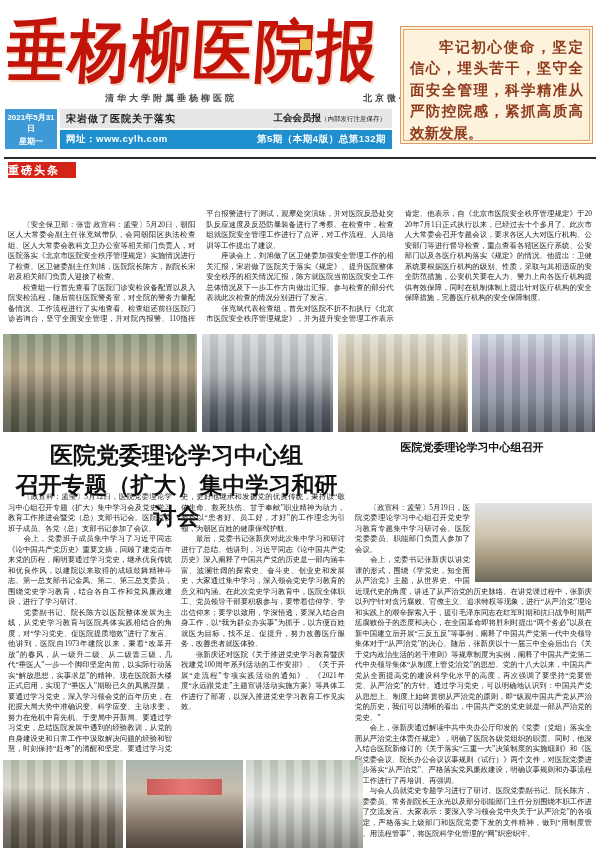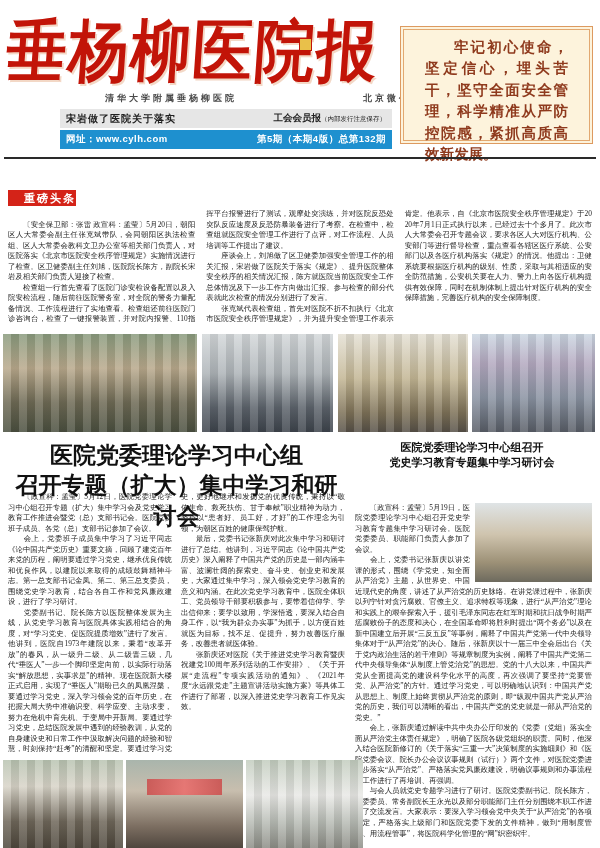--- a/index.html
+++ b/index.html
@@ -36,30 +36,30 @@
     display:flex; justify-content:space-between; align-items:center; padding:0 6px; }
   #info-row-1{ top:109px; background:#e6e6e6; color:#222; }
   #info-row-1 .l{ font-size:10px; font-weight:bold; letter-spacing:1px; }
   #info-row-1 .r{ font-size:9.5px; font-weight:bold; }
   #info-row-1 .r small{ font-size:6.5px; font-weight:normal; }
   #info-row-2{ top:130px; background:#1e90cf; color:#ffffff; font-family:"Liberation Sans",sans-serif; }
   #info-row-2 span{ font-size:9.5px; font-weight:bold; letter-spacing:.5px; }
   #slogan-box{
     position:absolute; left:400px; top:26px; width:193px; height:118px;
     background:#fdf3dc; border:1px solid #dd9a60; box-shadow:inset 0 0 0 2px #fdf3dc, inset 0 0 0 3px #e2a870;
-    padding:10px 24px; color:#8f3a1d; font-weight:bold; font-size:14.5px;
+    padding:10px 9px; color:#8f3a1d; font-weight:bold; font-size:14.5px;
     line-height:1.48; text-align:justify;
   }
   #slogan-box p{ text-indent:2em; }
   #head-rule{ position:absolute; left:4px; top:157px; width:592px; height:2px; background:#2a2a2a; }
   
   #lead-tag{
     position:absolute; left:8px; top:162px; width:68px; height:16px;
     background:#d42318; color:#fff; font-family:"Liberation Sans",sans-serif;
-    font-size:11px; font-weight:bold; text-align:right; line-height:16px; letter-spacing:2px;margin-top:28px;
+    font-size:11px; font-weight:bold; text-align:left; line-height:16px; letter-spacing:2px;
   }
   #lead-headline{
     position:absolute; left:8px; top:178px; width:584px; text-align:center;
     font-family:"Liberation Sans",sans-serif; font-size:27px; font-weight:900;
     color:#d42318; letter-spacing:1px; white-space:nowrap;
   }
   .body-text{
     font-size:7.4px; line-height:1.42; text-align:justify; color:#222;
     white-space:pre-line; word-break:break-all; overflow:hidden;
   }
@@ -113,20 +113,24 @@
 <div id="page">
 
   <div id="masthead-title">垂杨柳医院报</div>
   <div id="masthead-seal"></div>
 
   <div id="affiliations">
     <span>清华大学附属垂杨柳医院</span>
     <span>北京微创医院</span>
   </div>
 
+  <div id="datebox">
+    <span>2021年5月31日</span>
+    <span>星期一</span>
+  </div>
 
   <div id="info-row-1" class="info-row">
     <span class="l">宋岩做了医院关于落实</span>
     <span class="r">
       <span>工会会员报</span><small>（内部发行注意保存）</small>
     </span>
   </div>
 
   <div id="info-row-2" class="info-row">
     <span>网址：www.cylh.com</span>
@@ -136,21 +140,21 @@
   <div id="slogan-box">
     <p>牢记初心使命，坚定信心，埋头苦干，坚守全面安全管理，科学精准从严防控院感，紧抓高质高效新发展。</p>
   </div>
 
   <div id="head-rule"></div>
 
   <div id="lead-tag">重磅头条</div>
 
   <div id="lead-body" class="body-text">
     <span>　　〔安全保卫部：张雷 政宣科：孟莹〕5月20日，朝阳区人大常委会副主任张克斌带队，会同朝阳区执法检查组、区人大常委会教科文卫办公室等相关部门负责人，对医院落实《北京市医院安全秩序管理规定》实施情况进行了检查。区卫健委副主任刘旭，医院院长陈方，副院长宋岩及相关部门负责人迎接了检查。
-　　检查组一行首先查看了医院门诊安检设备配置以及入院安检流程，随后前往医院警务室，对全院的警务力量配备情况、工作流程进行了实地查看。检查组还前往医院门诊咨询台，检查了一键报警装置，并对院内报警、110指挥平台报警进行了测</span><span>试，观摩处突演练，并对医院反恐处突队反应速度及反恐防暴装备进行了考察。在检查中，检查组就医院安全管理工作进行了点评，对工作流程、人员培训等工作提出了建议。
+　　检查组一行首先查看了医院门诊安检设备配置以及入院安检流程，随后前往医院警务室，对全院的警务力量配备情况、工作流程进行了实地查看。检查组还前往医院门诊咨询台，坚守全面安全管理，并对院内报警、110指挥平台报警进行了测</span><span>试，观摩处突演练，并对医院反恐处突队反应速度及反恐防暴装备进行了考察。在检查中，检查组就医院安全管理工作进行了点评，对工作流程、人员培训等工作提出了建议。
 　　座谈会上，刘旭做了区卫健委加强安全管理工作的相关汇报，宋岩做了医院关于落实《规定》、提升医院整体安全秩序的相关情况汇报，陈方就医院当前医院安全工作总体情况及下一步工作方向做出汇报。参与检查的部分代表就此次检查的情况分别进行了发言。
 　　张克斌代表检查组，首先对医院不折不扣执行《北京市医</span><span>院安全秩序管理规定》，并为提升安全管理工作表示肯定。他表示，自《北京市医院安全秩序管理规定》于2020年7月1日正式执行以来，已经过去十个多月了。此次市人大常委会召开专题会议，要求各区人大对医疗机构、公安部门等进行督导检查，重点查看各辖区医疗系统、公安部门以及各医疗机构落实《规定》的情况。他提出：卫健系统要根据医疗机构的级别、性质，采取与其相适应的安全防范措施，公安机关要在人力、警力上向各医疗机构提供有效保障，同时在机制体制上提出针对医疗机构的安全保障措施，完善医疗机构的安全保障制度。</span>
   </div>
 
   <div id="photo-1" class="photo">
       <div class="glass"></div>
     </div>
   <div id="photo-2" class="photo">
       <div class="glass"></div>
     </div>
@@ -166,21 +170,20 @@
     <div>召开专题（扩大）集中学习和研讨会</div>
   </div>
   <div id="article-left-body" class="body-text">　　〔政宣科：孟莹〕5月12日，医院党委理论学习中心组召开专题（扩大）集中学习会及党史学习教育工作推进会暨党（总）支部书记会。医院党委班子成员、各党（总）支部书记参加了会议。
 　　会上，党委班子成员集中学习了习近平同志《论中国共产党历史》重要文摘，回顾了建党百年来党的历程，阐明要通过学习党史，继承优良传统和优良作风，以建院以来取得的成绩鼓舞精神斗志。第一总支部书记金凤、第二、第三总支委员，围绕党史学习教育，结合各自工作和党风廉政建设，进行了学习研讨。
 　　党委副书记、院长陈方以医院整体发展为主线，从党史学习教育与医院具体实践相结合的角度，对“学习党史、促医院提质增效”进行了发言。他讲到，医院自1973年建院以来，秉着“改革开放”的春风，从一级升二级、从二级晋三级，几代“垂医人”一步一个脚印坚定向前，以实际行动落实“解放思想，实事求是”的精神。现在医院新大楼正式启用，实现了“垂医人”期盼已久的凤凰涅槃，要通过学习党史，深入学习领会党的百年历史，在把握大局大势中准确识变、科学应变、主动求变，努力在危机中育先机、于变局中开新局。要通过学习党史，总结医院发展中遇到的经验教训，从党的自身建设史和日常工作中汲取解决问题的经验和智慧，时刻保持“赶考”的清醒和坚定。要通过学习党史，更好地继承和发扬党的优良传统，秉持以“敬佑生命、救死扶伤、甘于奉献”职业精神为动力，坚持以“患者好、员工好，才好”的工作理念为引领，为朝区百姓的健康保驾护航。
 　　最后，党委书记张新庆对此次集中学习和研讨进行了总结。他讲到，习近平同志《论中国共产党历史》深入阐释了中国共产党的历史是一部内涵丰富、波澜壮阔的探索史、奋斗史、创业史和发展史，大家通过集中学习，深入领会党史学习教育的意义和内涵。在此次党史学习教育中，医院全体职工、党员领导干部要积极参与，要带着信仰学、学出信仰来；要学以致用，学深悟透，要深入结合自身工作，以“我为群众办实事”为抓手，以方便百姓就医为目标，找不足、促提升，努力改善医疗服务，改善患者就医体验。
 　　张新庆还对医院《关于推进党史学习教育暨庆祝建党100周年系列活动的工作安排》、《关于开展“走流程”专项实践活动的通知》、《2021年度“永远跟党走”主题宣讲活动实施方案》等具体工作进行了部署，以深入推进党史学习教育工作见实效。</div>
 
   <div id="headline-right" class="sub-headline">
     <div>医院党委理论学习中心组召开</div>
-    <div>党史学习教育专题集中学习研讨会</div>
   </div>
   <div id="article-right-body" class="body-text">
     <div id="photo-right-embed"></div><span>　　〔政宣科：孟莹〕5月19日，医院党委理论学习中心组召开党史学习教育专题集中学习研讨会。医院党委委员、职能部门负责人参加了会议。
 　　会上，党委书记张新庆以讲党课的形式，围绕《学党史，知全面从严治党》主题，从世界史、中国近现代史的角度，讲述了从严治党的历史脉络。在讲党课过程中，张新庆以列宁针对贪污腐败、官僚主义、追求特权等现象，进行“从严治党”理论和实践上的艰辛探索入手，援引毛泽东同志在红军时期和抗日战争时期严惩腐败份子的态度和决心，在全国革命即将胜利时提出“两个务必”以及在新中国建立后开展“三反五反”等事例，阐释了中国共产党第一代中央领导集体对于“从严治党”的决心。随后，张新庆以十一届三中全会后出台《关于党内政治生活的若干准则》等规章制度为实例，阐释了中国共产党第二代中央领导集体“从制度上管党治党”的思想。党的十八大以来，中国共产党从全面提高党的建设科学化水平的高度，再次强调了要坚持“党要管党、从严治党”的方针。通过学习党史，可以明确地认识到：中国共产党从思想上、制度上始终贯彻从严治党的原则，即“纵观中国共产党从严治党的历史，我们可以清晰的看出，中国共产党的党史就是一部从严治党的党史。”
 　　会上，张新庆通过解读中共中央办公厅印发的《党委（党组）落实全面从严治党主体责任规定》，明确了医院各级党组织的职责。同时，他深入结合医院新修订的《关于落实“三重一大”决策制度的实施细则》和《医院党委会议、院长办公会议议事规则（试行）》两个文件，对医院党委进一步落实“从严治党”、严格落实党风廉政建设，明确议事规则和办事流程等工作进行了再培训、再强调。
 　　与会人员就党史专题学习进行了研讨。医院党委副书记、院长陈方，党委委员、常务副院长王永光以及部分职能部门主任分别围绕本职工作进行了交流发言。大家表示：要深入学习领会党中央关于“从严治党”的各项规定，严格落实上级部门和医院党委下发的文件精神，做到“用制度管人、用流程管事”，将医院科学化管理的“网”织密织牢。</span>
   </div>
 
   <div id="photo-b1" class="photo">
       <div class="glass"></div>

